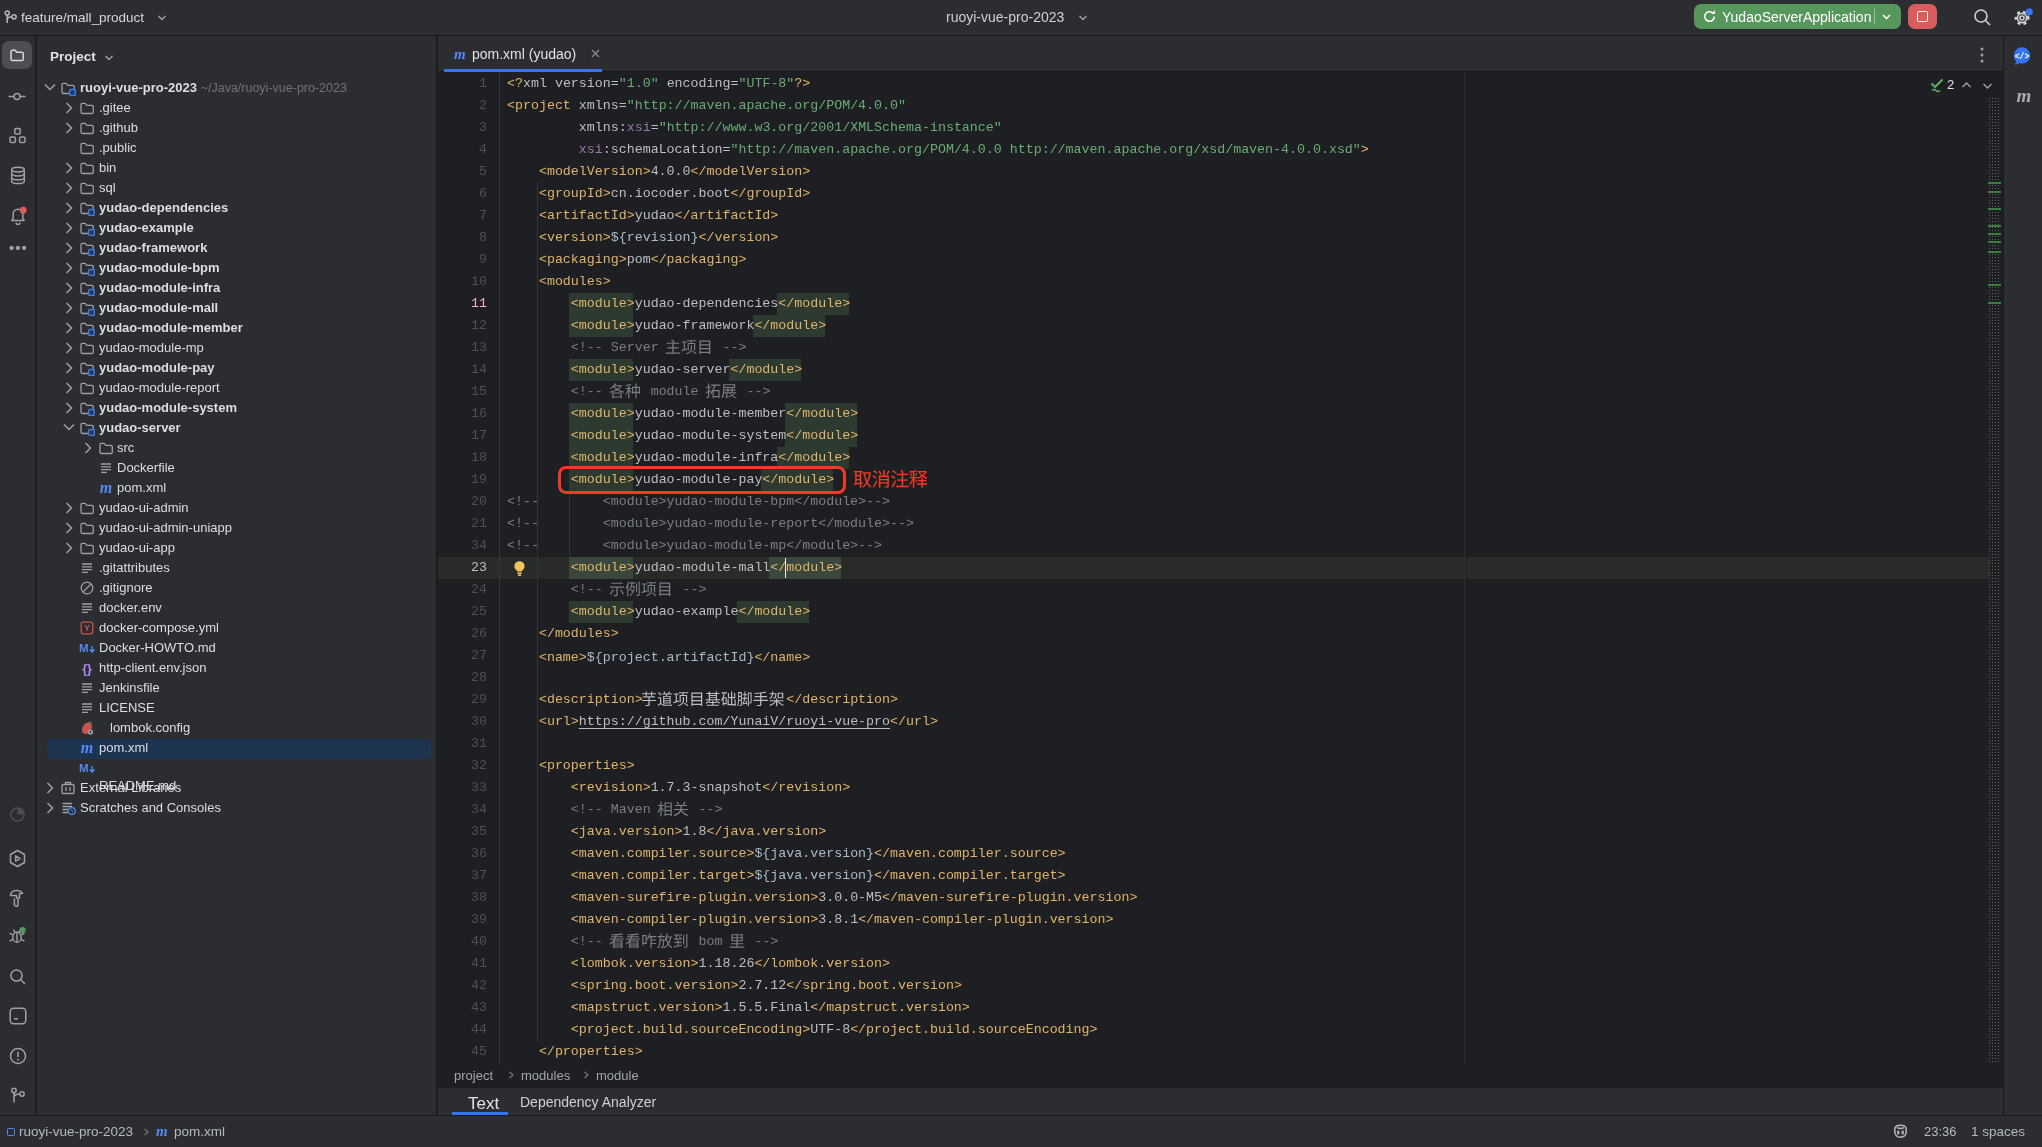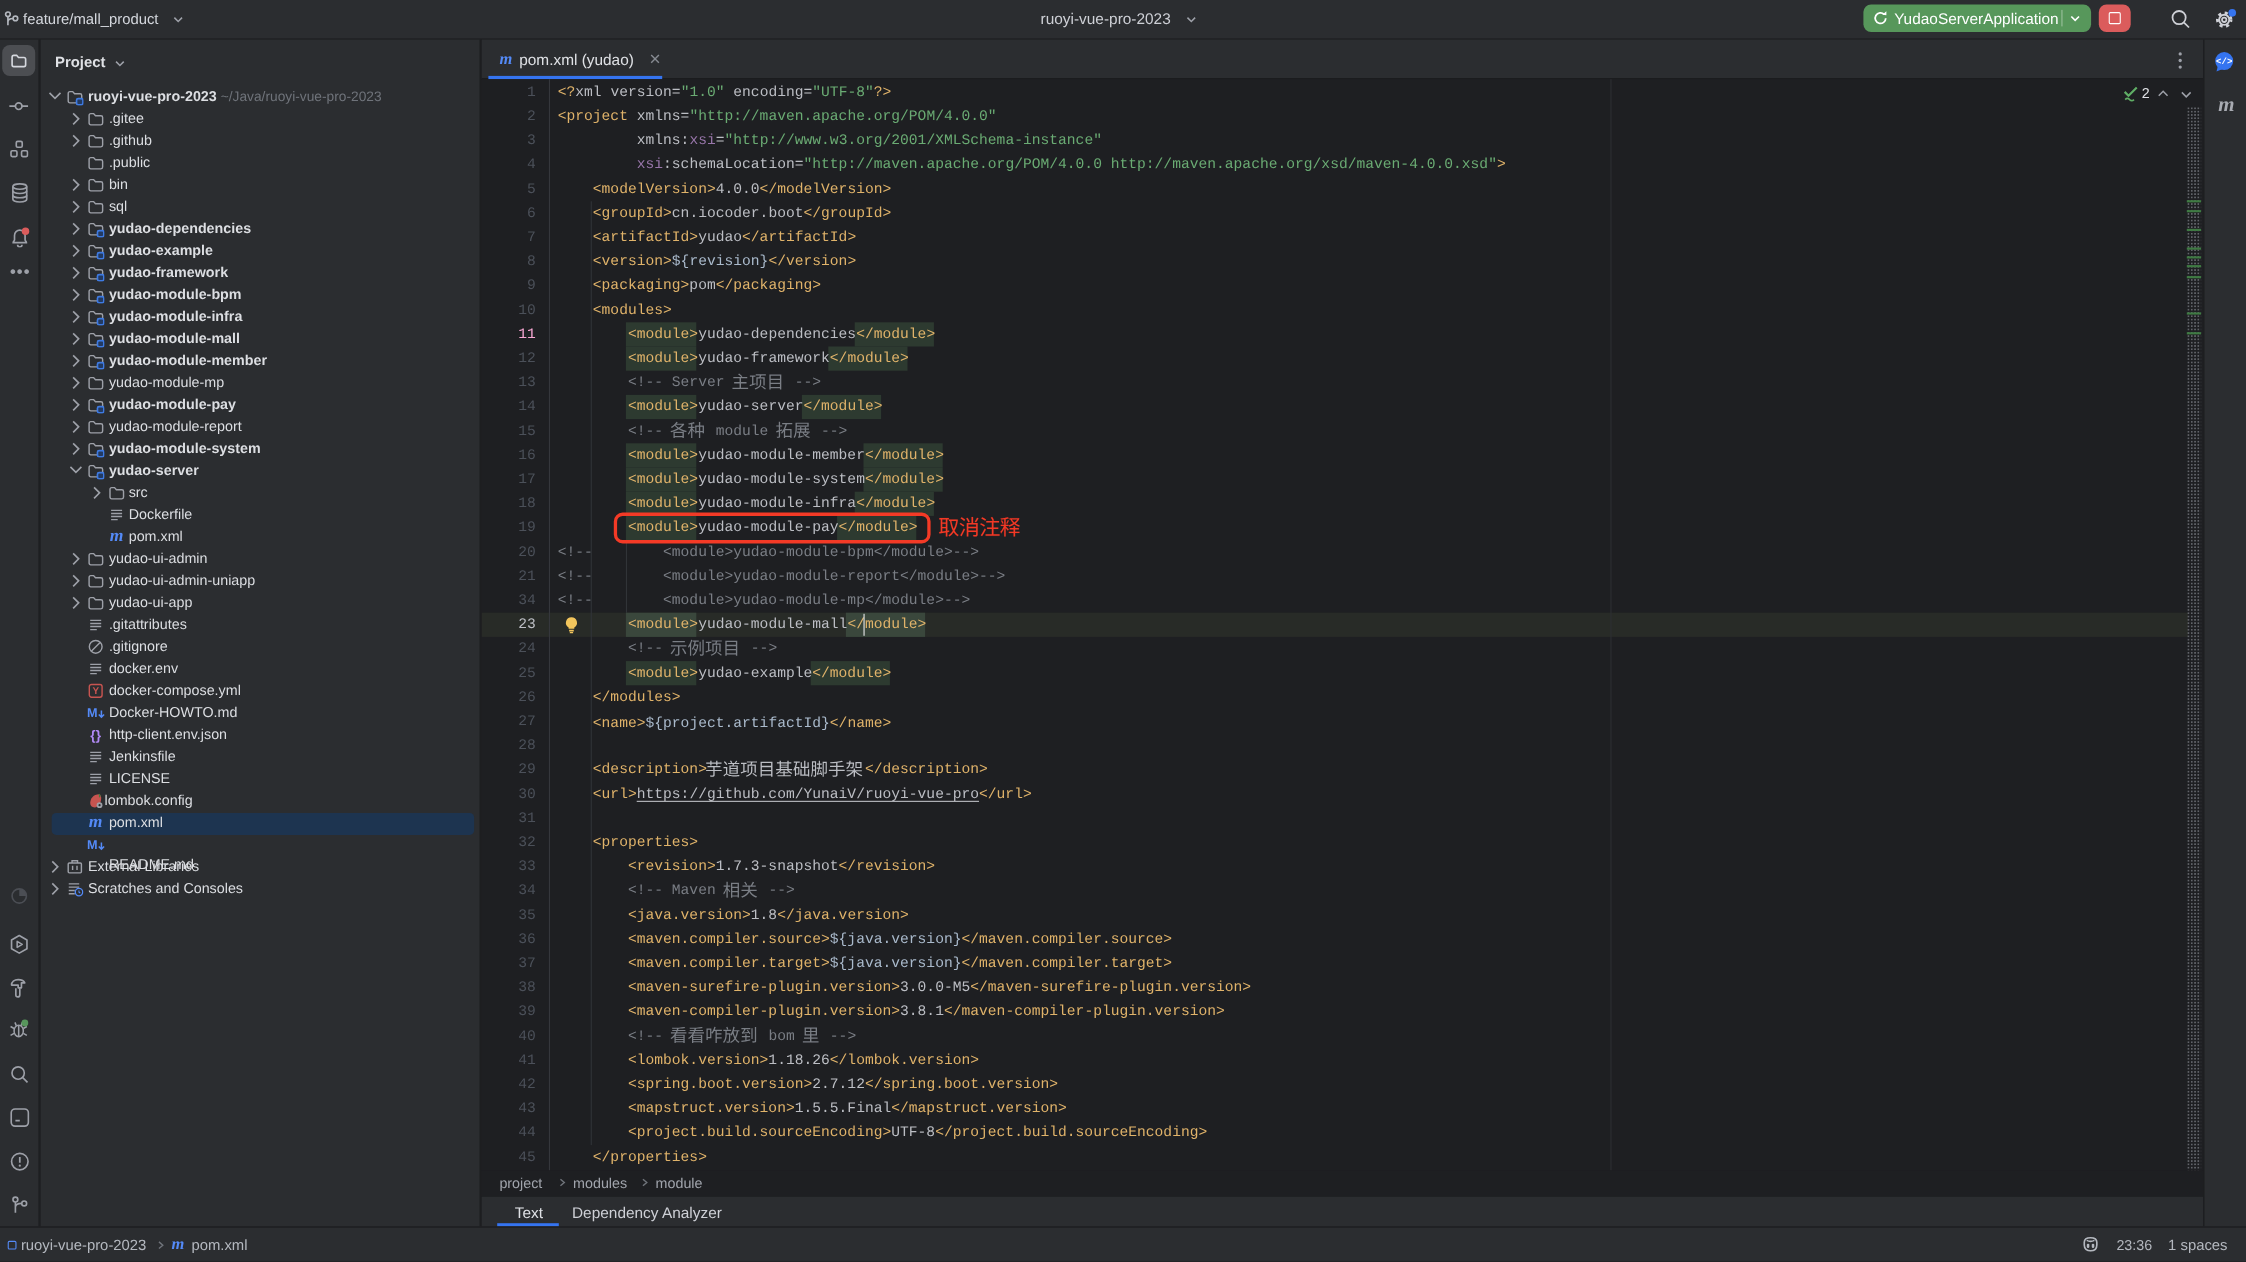--- a/index.html
+++ b/index.html
@@ -372,21 +372,21 @@
       <path d="M3 4 H13 M3 6.8 H13 M3 9.6 H13 M3 12.4 H9"></path>
     </g>
   </svg>
 <div class="row" style="left:99px;top:698px">LICENSE</div>
 <svg class="ic" style="left:79px;top:720px" width="16" height="16" viewBox="0 0 16 16">
     <path d="M11 2 C6 2 3 6 3 10 C3 12.5 4.5 14 7 14 C10.5 14 13 10 13 5.5 C13 4 12.5 2.5 11 2 Z" fill="#c75450"></path>
     <path d="M11 2 C12 3 12 4 11.2 4.6" fill="none" stroke="#4a7a3d" stroke-width="1.4"></path>
     <circle cx="11.5" cy="12" r="2.6" fill="#9da0a8"></circle>
     <circle cx="11.5" cy="12" r="1" fill="#2b2d30"></circle>
   </svg>
-<div class="row" style="left:95px;top:718px">lombok.config</div>
+<div class="row" style="left:110px;top:718px">lombok.config</div>
 <div class="abs" style="left:47px;top:739px;width:384px;height:20px;background:#1d3450;border-radius:4px"></div>
 <div class="abs" style="left:79px;top:740px;width:16px;height:16px;font-family:'Liberation Serif',serif;font-style:italic;font-weight:bold;font-size:16px;line-height:15px;color:#548af7;text-align:center">m</div>
 <div class="row" style="left:99px;top:738px">pom.xml</div>
 <svg class="ic" style="left:79px;top:760px" width="17" height="16" viewBox="0 0 17 16">
     <text x="0" y="12" font-size="11.5" font-weight="bold" font-family="Liberation Sans" fill="#548af7">M</text>
     <path d="M13.2 6 V11.5 M10.8 9.5 L13.2 12 L15.6 9.5" fill="none" stroke="#548af7" stroke-width="1.4"></path>
   </svg>
 <div class="row" style="left:99px;top:776px">README.md</div>
 <svg class="ic" style="left:42px;top:780px" width="16" height="16" viewBox="0 0 16 16">
     <path d="M5.5 3 L10.5 8 L5.5 13" fill="none" stroke="#9da0a8" stroke-width="1.5"></path>
@@ -636,21 +636,21 @@
 <div class="abs" style="left:454px;top:1068px;font-size:13px;color:#a1a5ad">project</div>
 <svg class="ic" style="left:506px;top:1069px" width="10" height="12" viewBox="0 0 10 12">
     <path d="M3.5 3 L7 6 L3.5 9" fill="none" stroke="#6f737a" stroke-width="1.3"></path>
   </svg>
 <div class="abs" style="left:521px;top:1068px;font-size:13px;color:#a1a5ad">modules</div>
 <svg class="ic" style="left:581px;top:1069px" width="10" height="12" viewBox="0 0 10 12">
     <path d="M3.5 3 L7 6 L3.5 9" fill="none" stroke="#6f737a" stroke-width="1.3"></path>
   </svg>
 <div class="abs" style="left:596px;top:1068px;font-size:13px;color:#a1a5ad">module</div>
 <div class="abs" style="left:438px;top:1088px;width:1565px;height:27px;background:#2b2d30"></div>
-<div class="abs" style="left:468px;top:1094px;font-size:14px;color:#dfe1e5">Text</div>
+<div class="abs" style="left:468px;top:1094px;font-size:17px;color:#dfe1e5">Text</div>
 <div class="abs" style="left:520px;top:1093.5px;font-size:14px;color:#ced0d6">Dependency Analyzer</div>
 <div class="abs" style="left:452px;top:1112px;width:56px;height:3px;background:#3574f0"></div>
 <div class="abs" style="left:2003px;top:36px;width:39px;height:1079px;background:#2b2d30;border-left:1px solid #1a1b1d"></div>
 <svg class="ic" style="left:2012px;top:46px" width="20" height="20" viewBox="0 0 20 20">
 <circle cx="10" cy="9.5" r="8.2" fill="#3574f0"></circle>
 <path d="M4 15 L3 19 L8 17 Z" fill="#3574f0"></path>
 <text x="10" y="12.5" font-size="8.2" font-weight="bold" font-family="Liberation Mono" fill="#fff" text-anchor="middle">&lt;/&gt;</text>
   </svg>
 <div class="abs" style="left:2014px;top:86px;width:20px;height:20px;font-family:'Liberation Serif',serif;font-style:italic;font-weight:bold;font-size:19px;line-height:20px;color:#a8abb2;text-align:center">m</div>
 <div class="abs" style="left:0;top:1115px;width:2042px;height:32px;background:#2b2d30;border-top:1px solid #1a1b1d"></div>

